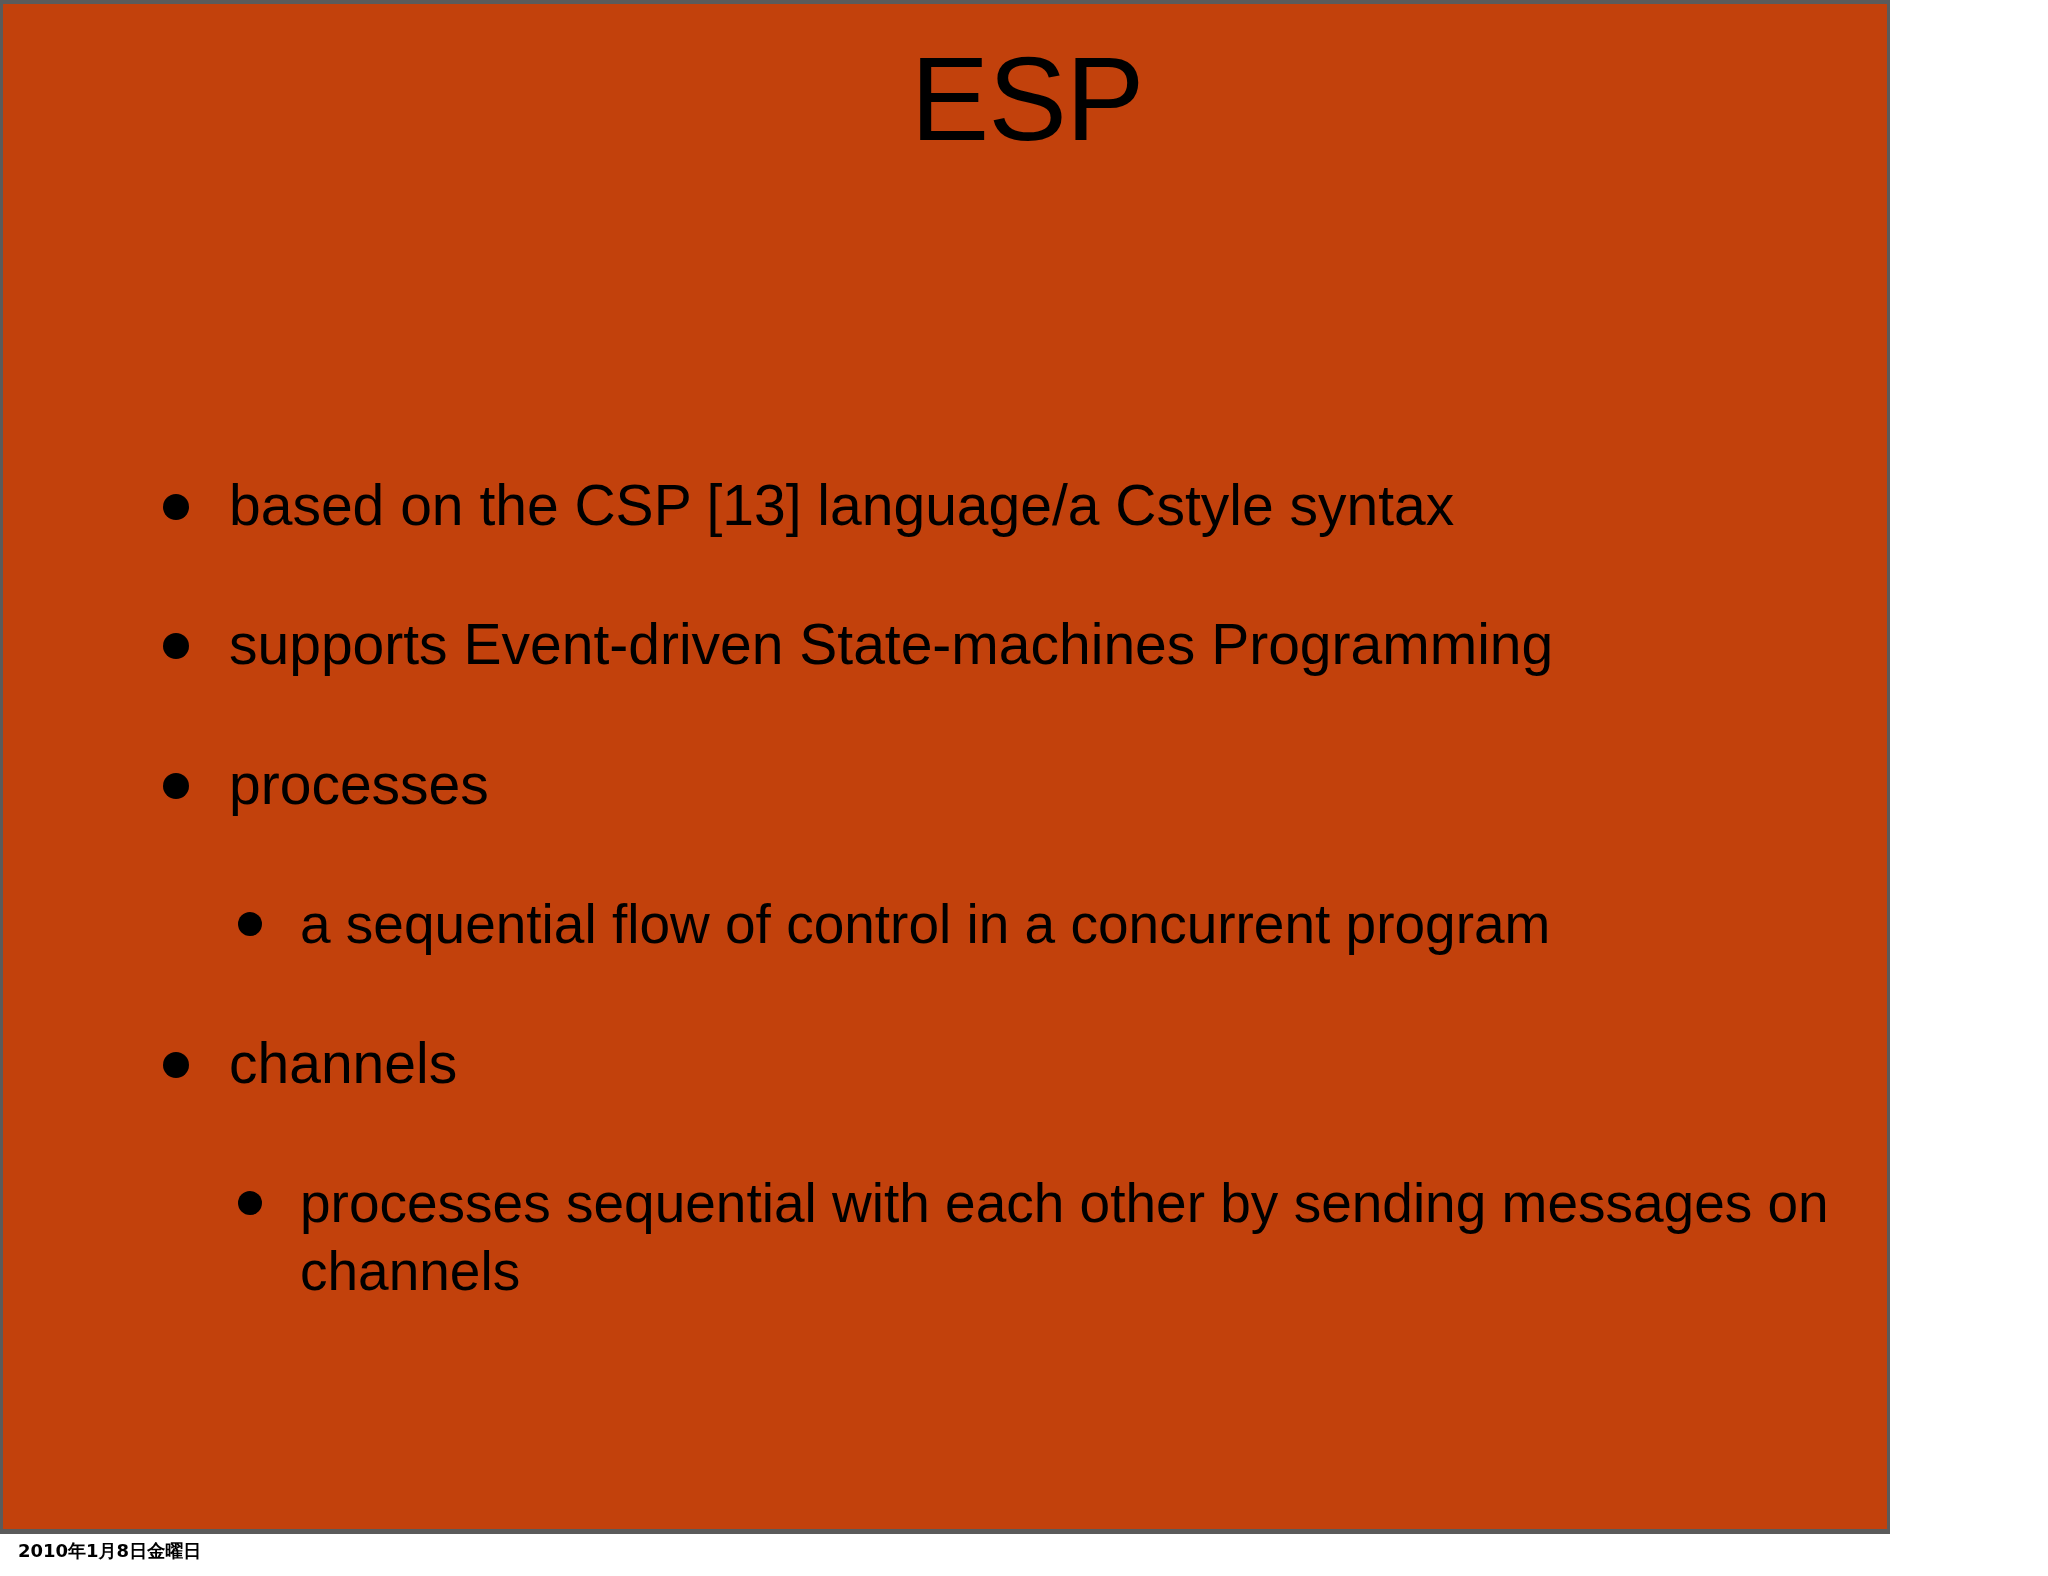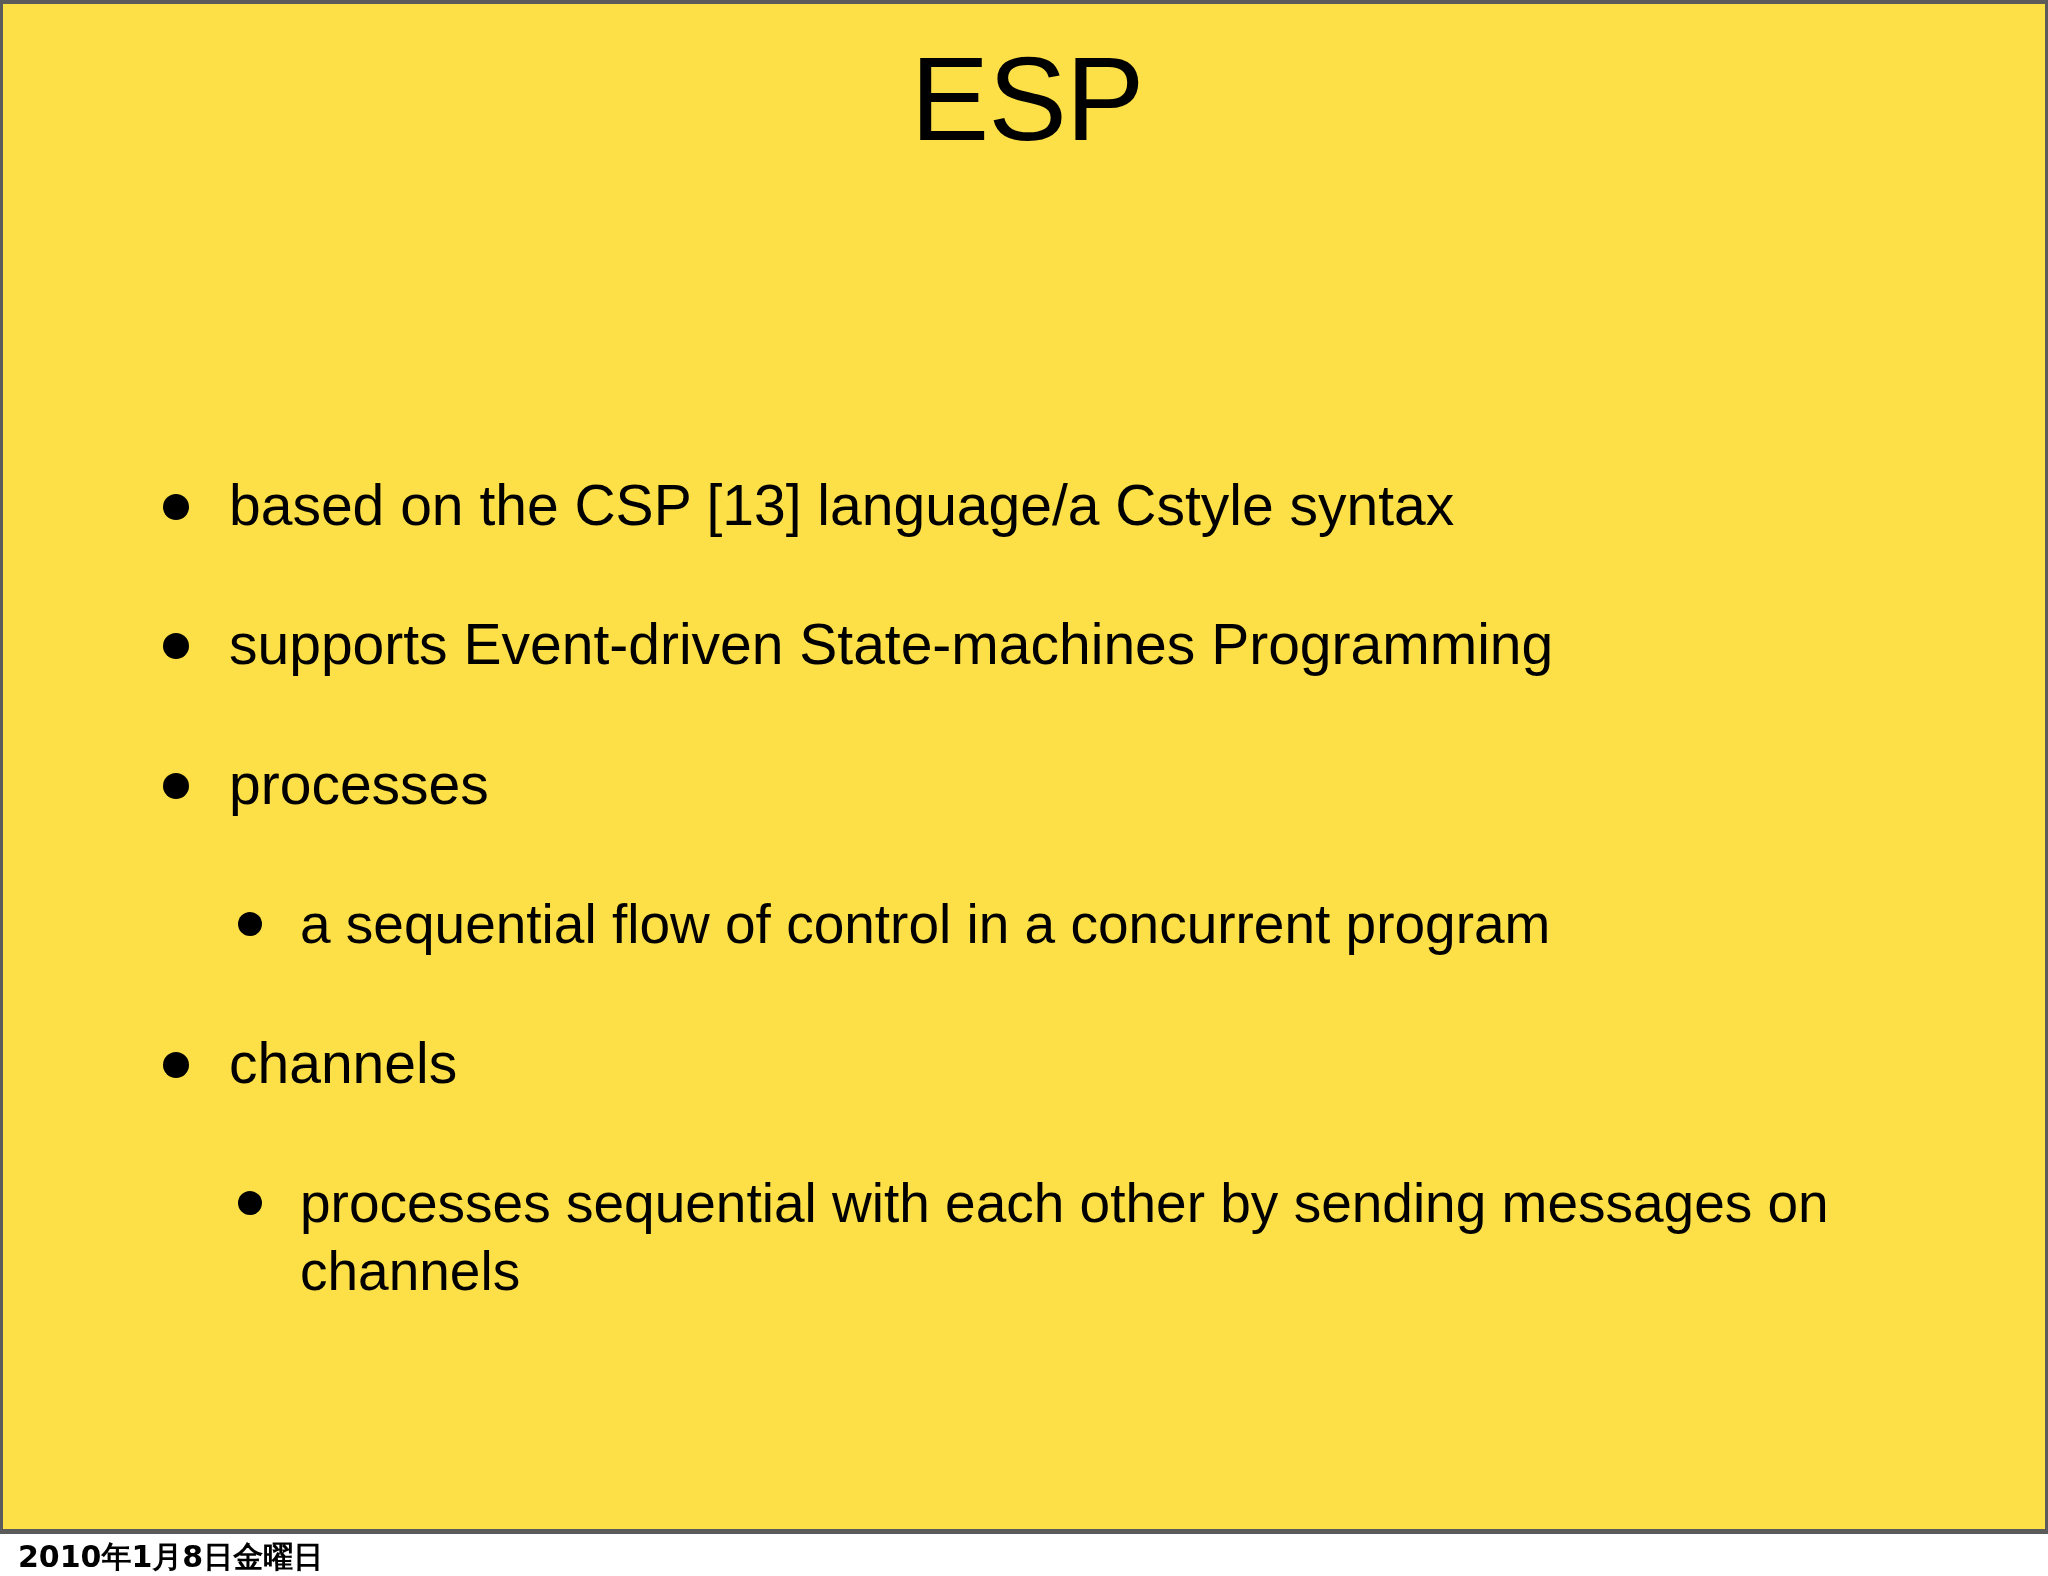--- a/index.html
+++ b/index.html
@@ -11,27 +11,27 @@
     width: 2048px;
     height: 1576px;
     font-family: "Liberation Sans", sans-serif;
     overflow: hidden;
   }
 
   #slide-frame {
     position: absolute;
     left: 0;
     top: 0;
-    width: 2048px;
+    width: 1890px;
     height: 1534px;
     box-sizing: border-box;
     border: 3px solid #5b5b5b;
     border-top-width: 4px;
     border-bottom-width: 5px;
-    background: #fde047;
+    background: #c2410c;
   }
 
   #slide-title {
     position: absolute;
     left: 0;
     top: 34px;
     width: 2048px;
     text-align: center;
     font-size: 118px;
     line-height: 1.05;
@@ -90,21 +90,21 @@
   }
 
   .bullet-text {
     flex: 1 1 auto;
   }
 
   #footer-date {
     position: absolute;
     left: 18px;
     top: 1542px;
-    font-size: 30px;
+    font-size: 18px;
     line-height: 1;
     color: #000000;
     font-family: "DejaVu Sans", sans-serif;
     font-weight: 700;
   }
 </style>
 </head>
 <body>
 
 <div id="slide-frame">

